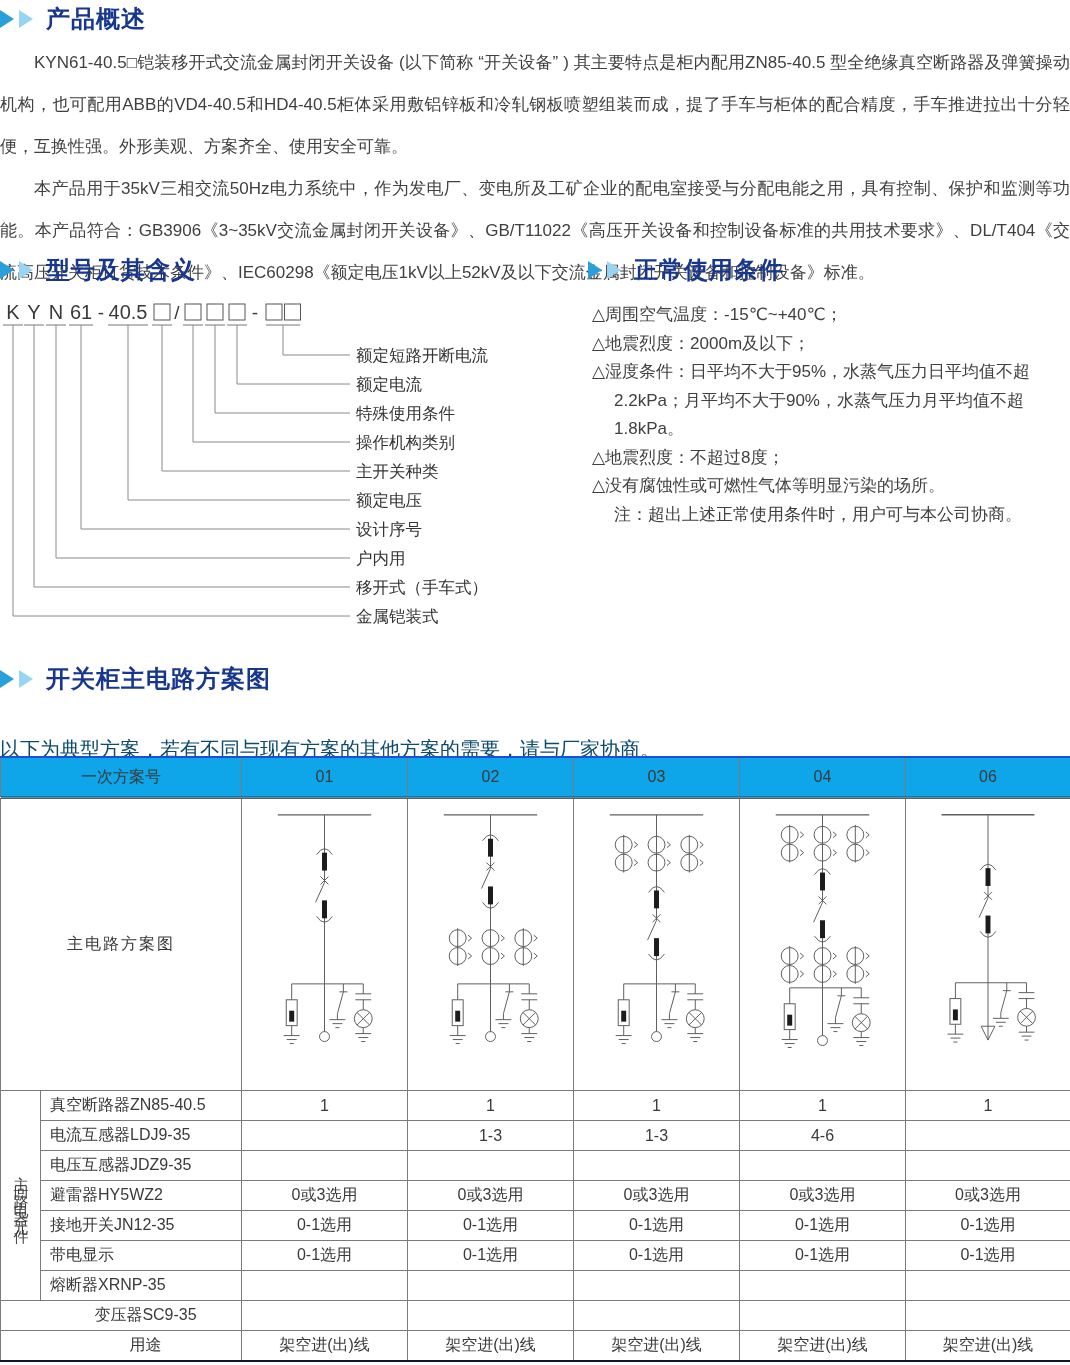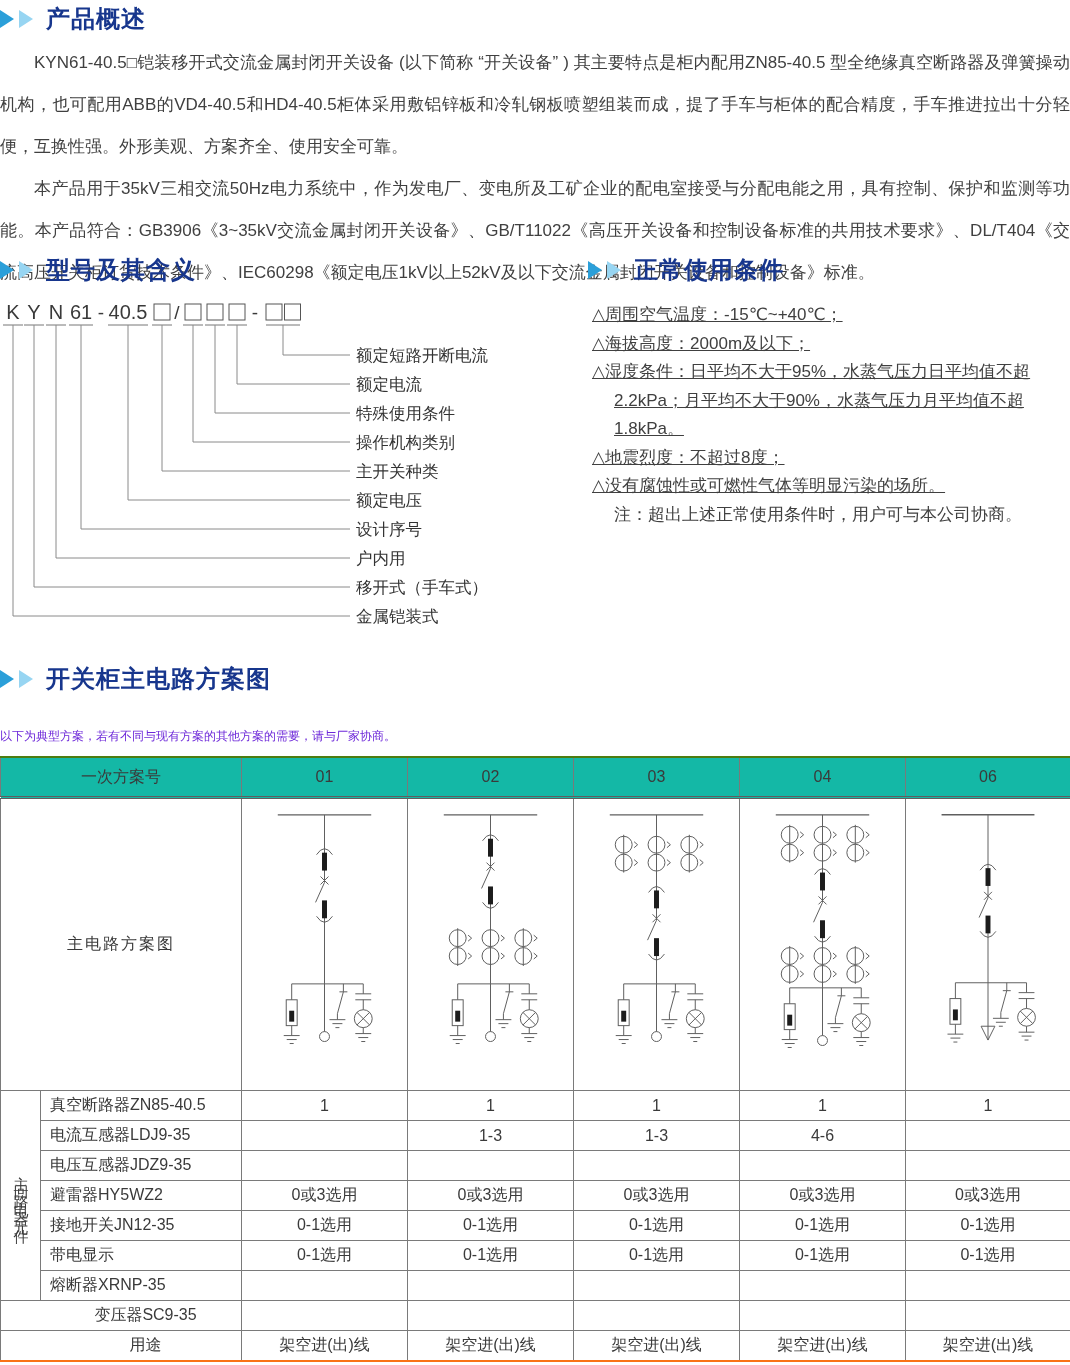--- a/index.html
+++ b/index.html
@@ -9,40 +9,40 @@
   .sec-head{position:absolute;display:flex;align-items:center;gap:5px;}
   .sec-head .title{font-size:24px;font-weight:700;color:#17368d;letter-spacing:1px;margin-left:8px;}
   .tri{width:0;height:0;border-top:9px solid transparent;border-bottom:9px solid transparent;}
   .tri.dark{border-left:14px solid #2b9fd9;}
   .tri.light{border-left:14px solid #97d5f2;}
   
   .para-block{position:absolute;left:0;top:42px;width:1070px;}
   .para-block p{margin:0;font-size:17px;line-height:42px;text-align:justify;text-indent:2em;color:#404040;}
   
   .cond{position:absolute;left:592px;top:301px;width:478px;font-size:17px;line-height:28.5px;color:#404040;}
-  .cond-item{padding-left:22px;text-indent:-22px;text-decoration:underline;}
+  .cond-item{padding-left:22px;text-indent:-22px;}
   .cond-note{margin-left:22px;}
   
-  .intro{position:absolute;left:0;top:716px;font-size:12px;color:#6d28d9;}
+  .intro{position:absolute;left:0;top:716px;font-size:20px;color:#0c4a6e;}
   
   #model-diagram{position:absolute;left:0;top:298px;width:545px;height:348px;}
   
   table.scheme-table{position:absolute;left:0;top:756px;width:1070px;border-collapse:collapse;table-layout:fixed;
       font-size:16px;color:#3a3a3a;}
   .scheme-table td,.scheme-table th{border:1px solid #7a7a7a;padding:0;font-weight:400;}
-  .scheme-table tr.head-row th{background:#14b8a6;height:38px;border-top:2px solid #4d7c0f;
+  .scheme-table tr.head-row th{background:#0ea5e9;height:38px;border-top:2px solid #1d4ed8;
       border-bottom:3px double #5f5f5f;text-align:center;font-size:16px;}
   .scheme-table .diagram-cell{height:287px;vertical-align:top;background:#fff;}
   .scheme-table .diagram-label{text-align:center;font-size:16px;letter-spacing:2px;}
   .scheme-table .group-label{writing-mode:vertical-rl;text-orientation:upright;text-align:center;
       letter-spacing:9px;font-size:15px;padding:4px 0;}
   .scheme-table td.name{height:29px;padding-left:9px;text-align:left;}
   .scheme-table td.name2{height:29px;padding-left:49px;text-align:center;}
   .scheme-table td.val{height:29px;text-align:center;}
-  .scheme-table tr.last-row td{border-bottom:2px solid #f97316;}
+  .scheme-table tr.last-row td{border-bottom:2px solid #0f172a;}
   svg text{font-family:"Liberation Sans","DejaVu Sans",sans-serif;}
 </style>
 </head>
 <body>
 
 <div class="page">
 
   <div class="sec-head" style="left:0;top:3px;">
     <span class="tri dark"></span>
     <span class="tri light"></span>
@@ -118,21 +118,21 @@
         <line x1="237" y1="27" x2="237" y2="86" stroke="#8a8a8a" stroke-width="1"></line>
         <line x1="237" y1="86" x2="350" y2="86" stroke="#8a8a8a" stroke-width="1"></line>
         <text x="356" y="91.5" font-size="16.5" fill="#333">额定电流</text>
         <line x1="283" y1="27" x2="283" y2="57" stroke="#8a8a8a" stroke-width="1"></line>
         <line x1="283" y1="57" x2="350" y2="57" stroke="#8a8a8a" stroke-width="1"></line>
         <text x="356" y="62.5" font-size="16.5" fill="#333">额定短路开断电流</text>
       </svg></div>
 
   <div class="cond">
     <div class="cond-item">△周围空气温度：-15℃~+40℃；</div>
-    <div class="cond-item">△海拔高度：2000m及以下；</div>
+    <div class="cond-item">△地震烈度：2000m及以下；</div>
     <div class="cond-item">△湿度条件：日平均不大于95%，水蒸气压力日平均值不超2.2kPa；月平均不大于90%，水蒸气压力月平均值不超1.8kPa。</div>
     <div class="cond-item">△地震烈度：不超过8度；</div>
     <div class="cond-item">△没有腐蚀性或可燃性气体等明显污染的场所。</div>
     <div class="cond-note">注：超出上述正常使用条件时，用户可与本公司协商。</div>
   </div>
 
   <div class="sec-head" style="left:0;top:663px;">
     <span class="tri dark"></span>
     <span class="tri light"></span>
     <span class="title">开关柜主电路方案图</span>

